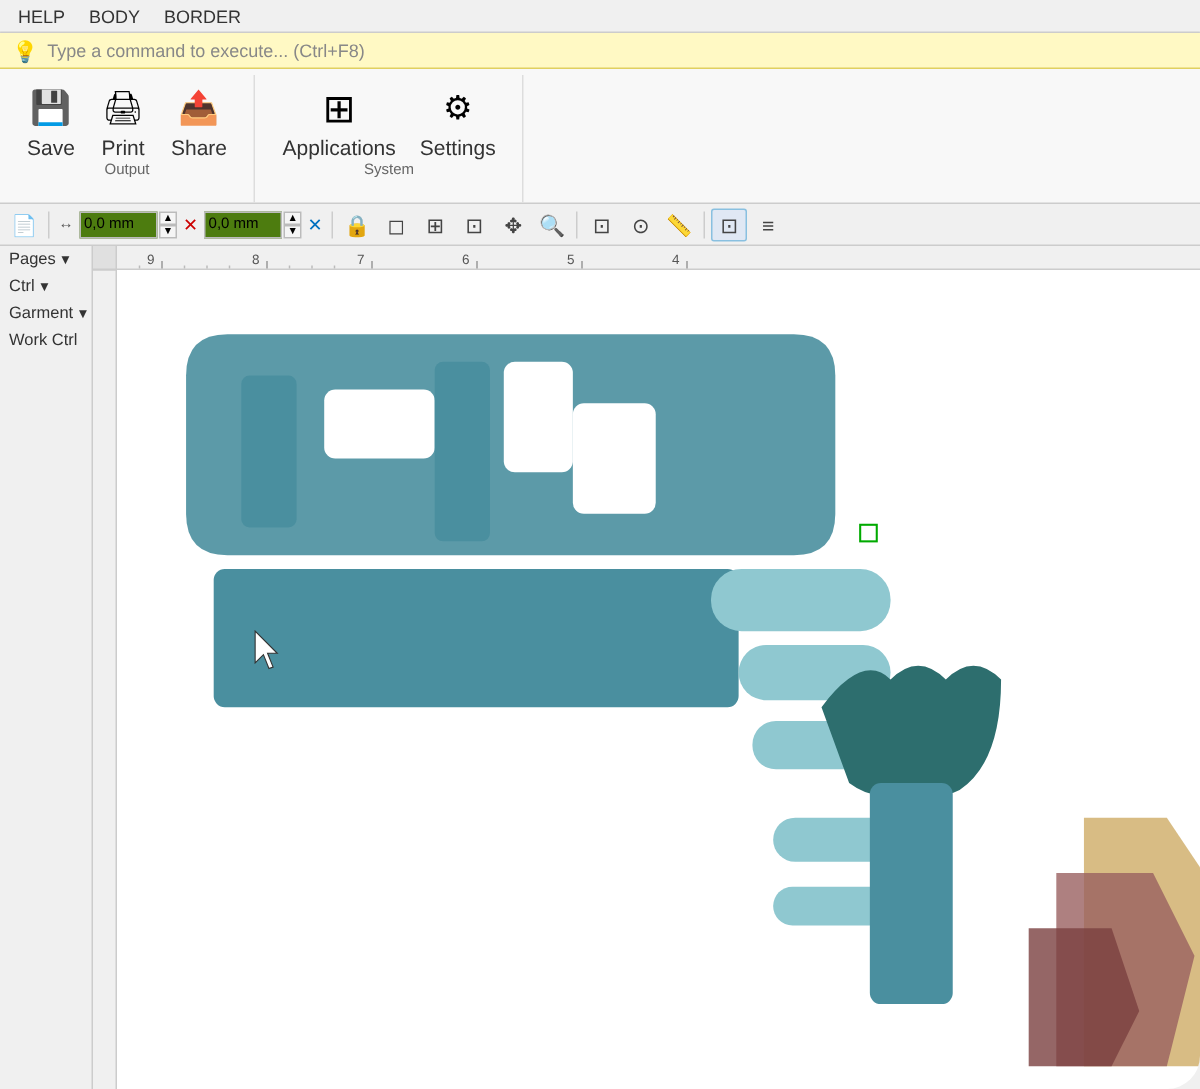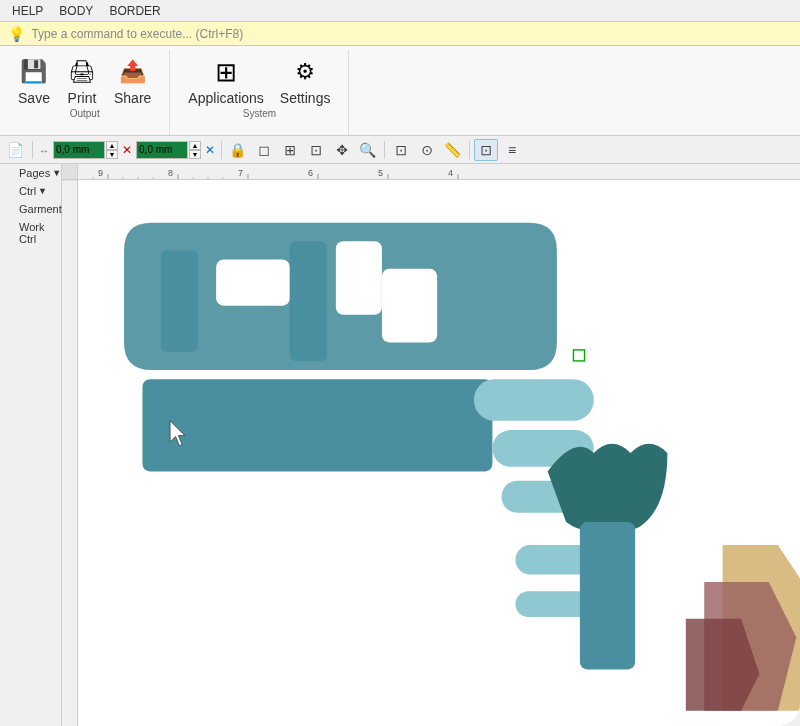--- a/index.html
+++ b/index.html
@@ -128,21 +128,21 @@
       display: flex;
       align-items: center;
       gap: 1px;
     }
     .toolbar-input {
       width: 52px;
       height: 18px;
       font-size: 10px;
       border: 1px solid #bbb;
       padding: 0 2px;
-      background: #15803d;
+      background: #4d7c0f;
     }
     .toolbar-input-spinners {
       display: flex;
       flex-direction: column;
     }
     .toolbar-spinner {
       width: 12px;
       height: 9px;
       font-size: 7px;
       border: 1px solid #bbb;
@@ -180,21 +180,21 @@
 
     .left-sidebar {
       display: flex;
       flex-direction: column;
       width: 62px;
       background: #f0f0f0;
       border-right: 1px solid #ccc;
     }
 
     .left-sidebar-item {
-      padding: 3px 19px;
+      padding: 3px 6px;
       font-size: 11px;
       color: #333;
       cursor: pointer;
       display: flex;
       align-items: center;
       gap: 2px;
     }
     .left-sidebar-item .arrow { font-size: 9px; }
 
     .embroidery-canvas {

